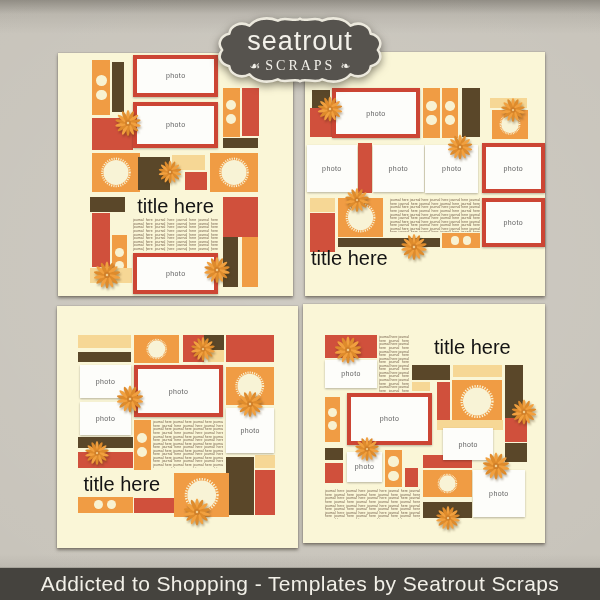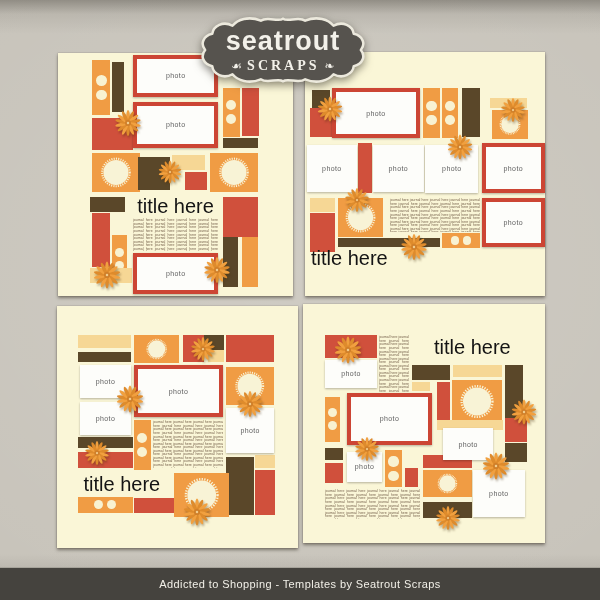--- a/index.html
+++ b/index.html
@@ -52,41 +52,40 @@
   }
   .title-block.center{justify-content:center;}
   .flower{
     position:absolute;z-index:6;transform:translate(-50%,-50%);
     filter:drop-shadow(1px 2px 1px rgba(70,45,10,.40));
   }
   .flower svg{display:block;width:100%;height:100%;}
 
   
   .badge{
-    position:absolute;left:192px;top:14px;width:182px;height:72px;z-index:10;
+    position:absolute;left:209px;top:14px;width:182px;height:72px;z-index:10;
     filter:drop-shadow(0 3px 4px rgba(40,36,28,.55));
-    font-weight:bold;
   }
   .badge svg{position:absolute;inset:0;width:100%;height:100%;overflow:visible;}
   .badge-text{
     position:absolute;inset:0;display:flex;flex-direction:column;
     align-items:center;justify-content:center;color:var(--badge-text,#f3f1ea);
   }
   .brand{font-size:27px;letter-spacing:1px;line-height:1;margin-top:1px;}
   .sub{display:flex;align-items:center;gap:5px;font-family:"Liberation Serif",serif;
        font-size:14px;letter-spacing:3px;margin-top:3px;}
   .flourish{font-family:"DejaVu Sans",sans-serif;font-size:12px;letter-spacing:0;}
 
   
   .footer{
     position:absolute;left:0;right:0;bottom:0;height:32px;z-index:10;
     background:var(--footer-bg,#45433e);
     border-top:1px solid rgba(246,243,230,.55);
     display:flex;align-items:center;justify-content:center;
-    font-size:11px;letter-spacing:.4px;color:var(--footer-text,#f2f0e8);
+    font-size:21px;letter-spacing:.4px;color:var(--footer-text,#f2f0e8);
   }
 </style>
 </head>
 <body>
 
 <div class="stage">
 
   <div class="badge">
     <svg viewBox="0 0 360 140" aria-hidden="true">
       <path id="badge-path" d="M180,8 C190,16 210,2 224,12 C248,2 270,10 280,22 C298,12 318,22 320,38

